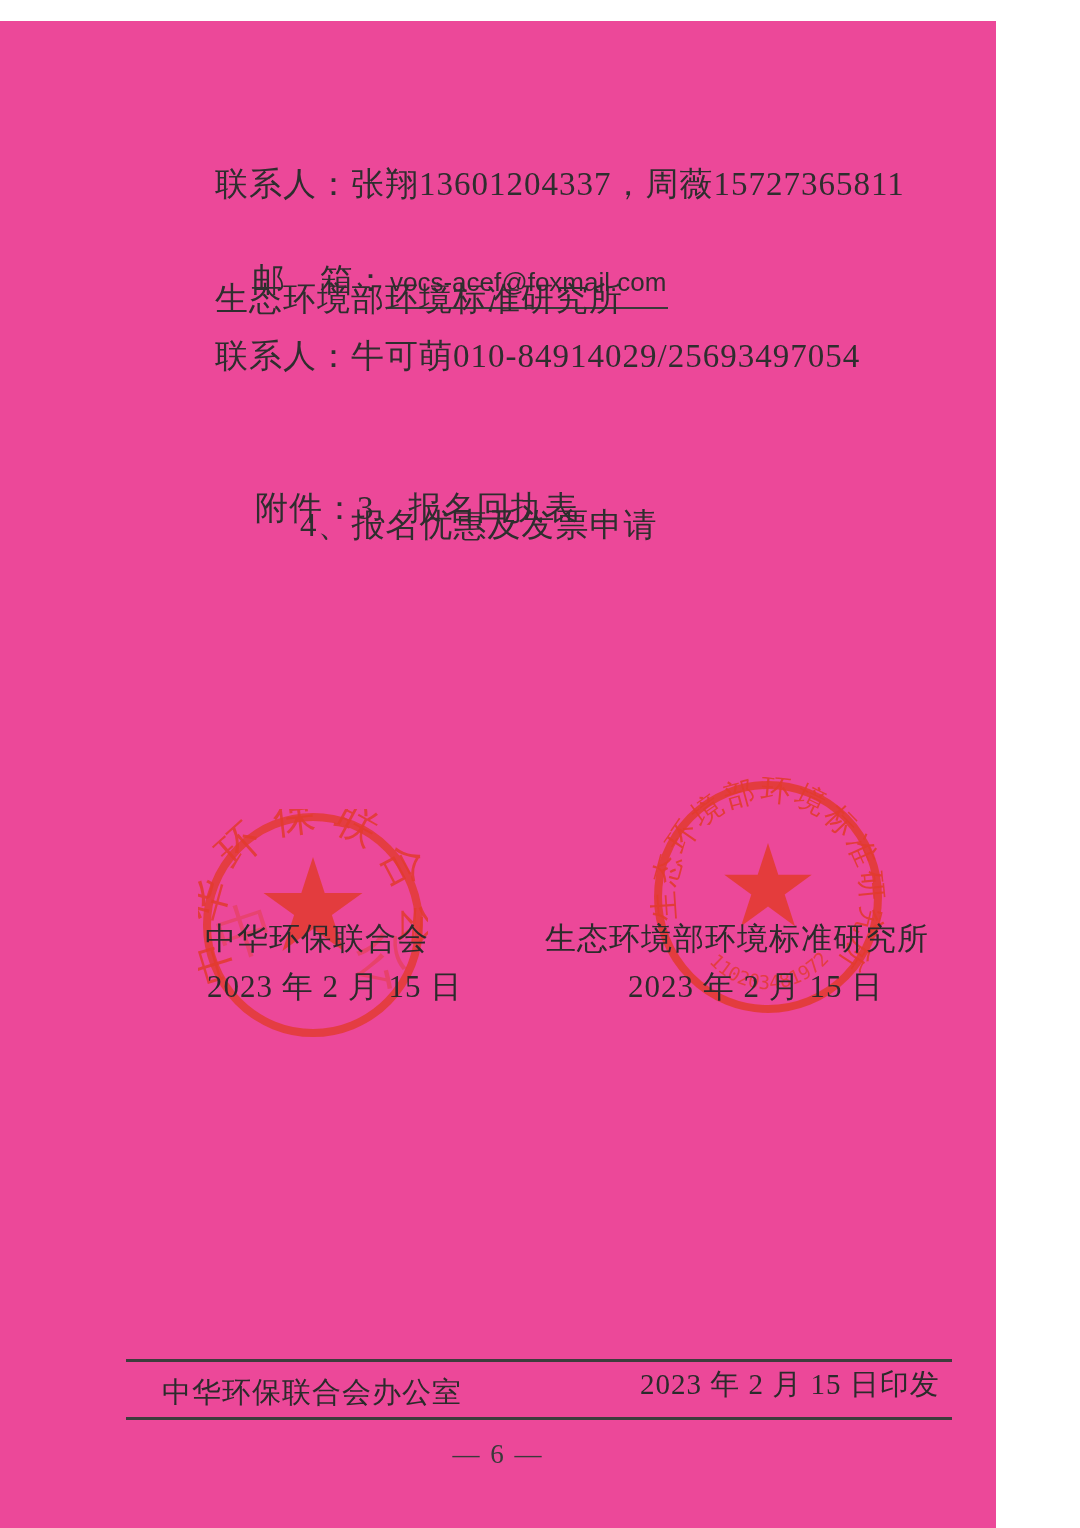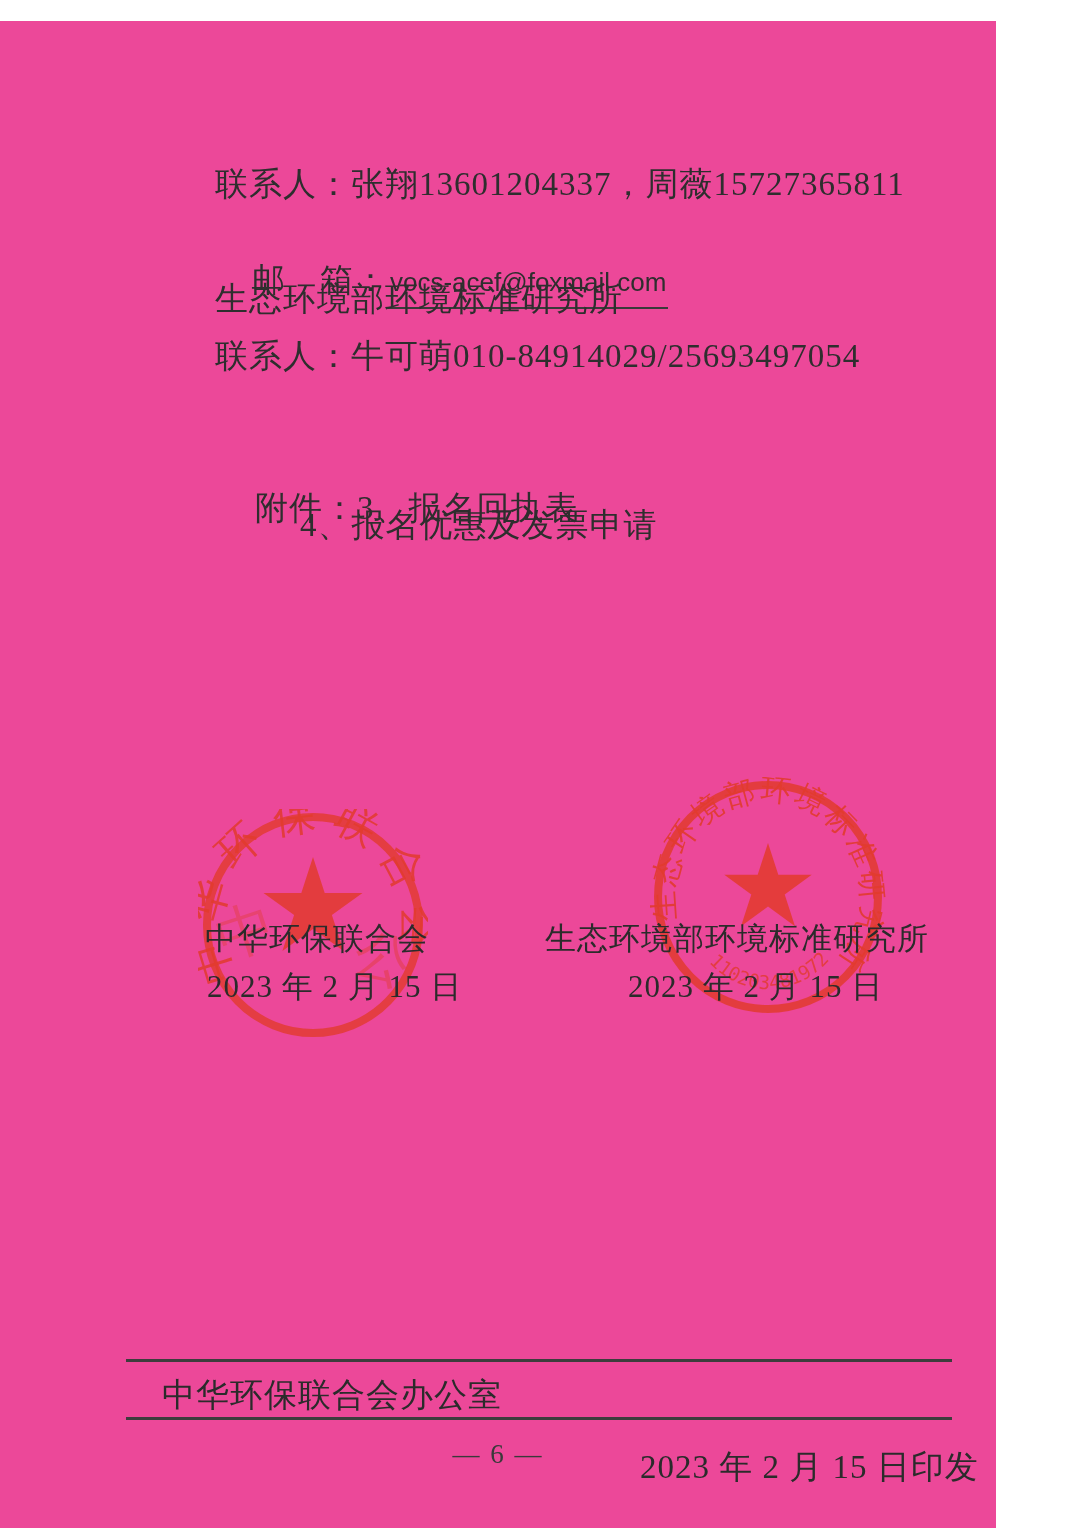--- a/index.html
+++ b/index.html
@@ -45,21 +45,21 @@
   .seal .serial{
     font-family:"DejaVu Sans Mono","Liberation Mono",monospace;
   }
   .rule{
     position:absolute;
     left:126px;width:826px;height:0;
     border-top:3px solid #3d3d3d;
   }
   .footer-text{
     position:absolute;
-    font-size:33px;
+    font-size:29px;
     letter-spacing:1px;
     white-space:pre;
     color:#2b2b2b;
   }
   .pagenum{
     position:absolute;
     left:0;top:1418px;width:100%;
     text-align:center;
     font-size:27px;
     letter-spacing:2px;
@@ -111,18 +111,18 @@
   </svg>
 
   <div class="sig" style="left:205px;top:897px">中华环保联合会</div>
   <div class="sig" style="left:207px;top:945px">2023 年 2 月 15 日</div>
 
   <div class="sig" style="left:545px;top:897px">生态环境部环境标准研究所</div>
   <div class="sig" style="left:628px;top:945px">2023 年 2 月 15 日</div>
 
   <div class="rule" style="top:1338px"></div>
   <div class="footer-text" style="left:162px;top:1352px">中华环保联合会办公室</div>
-  <div class="footer-text" style="left:640px;top:1424px">2023 年 2 月 15 日印发</div>
+  <div class="footer-text" style="left:640px;top:1344px">2023 年 2 月 15 日印发</div>
   <div class="rule" style="top:1396px"></div>
 
   <div class="pagenum">— 6 —</div>
 
 </div>
 
 </body></html>

